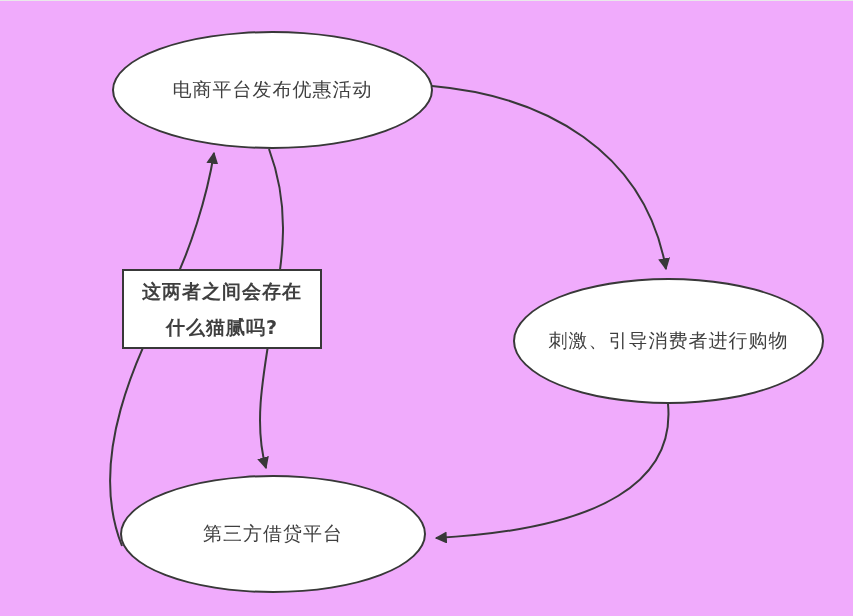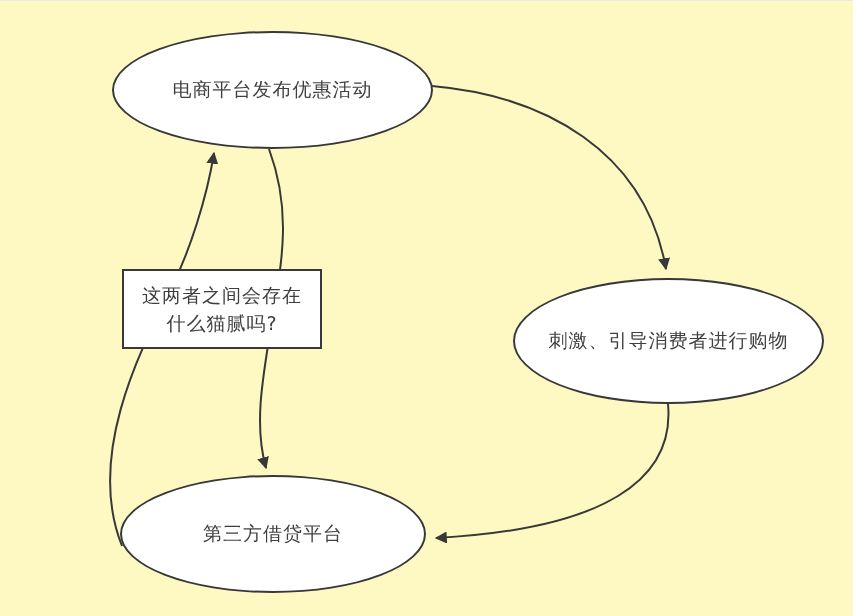--- a/index.html
+++ b/index.html
@@ -1,20 +1,20 @@
 <!DOCTYPE html>
 <html><head>
 <meta charset="utf-8">
 <style>
   html, body { margin: 0; padding: 0; background: #ffffff; }
   #canvas {
     position: relative;
     width: 853px;
     height: 616px;
-    background: #fef9c3;
+    background: #f0abfc;
     overflow: hidden;
     font-family: "DejaVu Sans", sans-serif;
     border-top: 1px solid #e9e9e9;
   }
   #edges-svg {
     position: absolute;
     left: 0; top: 0;
     width: 857px; height: 616px;
     z-index: 0;
   }
@@ -27,21 +27,21 @@
     justify-content: center;
     text-align: center;
     color: #3f3f3f;
     font-size: 19px;
     letter-spacing: 1px;
     z-index: 1;
     box-sizing: border-box;
   }
   .ellipse { border-radius: 50%; }
   .rect-node { border-radius: 0; }
-  .rect-node .label { white-space: pre-line; line-height: 28px; }
+  .rect-node .label { white-space: pre-line; line-height: 36px; font-weight: bold; }
   #node-top    { left: 112px; top: 30px;  width: 321px; height: 118px; }
   #node-right  { left: 513px; top: 277px; width: 311px; height: 126px; }
   #node-bottom { left: 120px; top: 474px; width: 306px; height: 118px; }
   #node-question { left: 122px; top: 268px; width: 200px; height: 80px; }
 </style>
 </head>
 <body>
 
 <div id="canvas">
 

